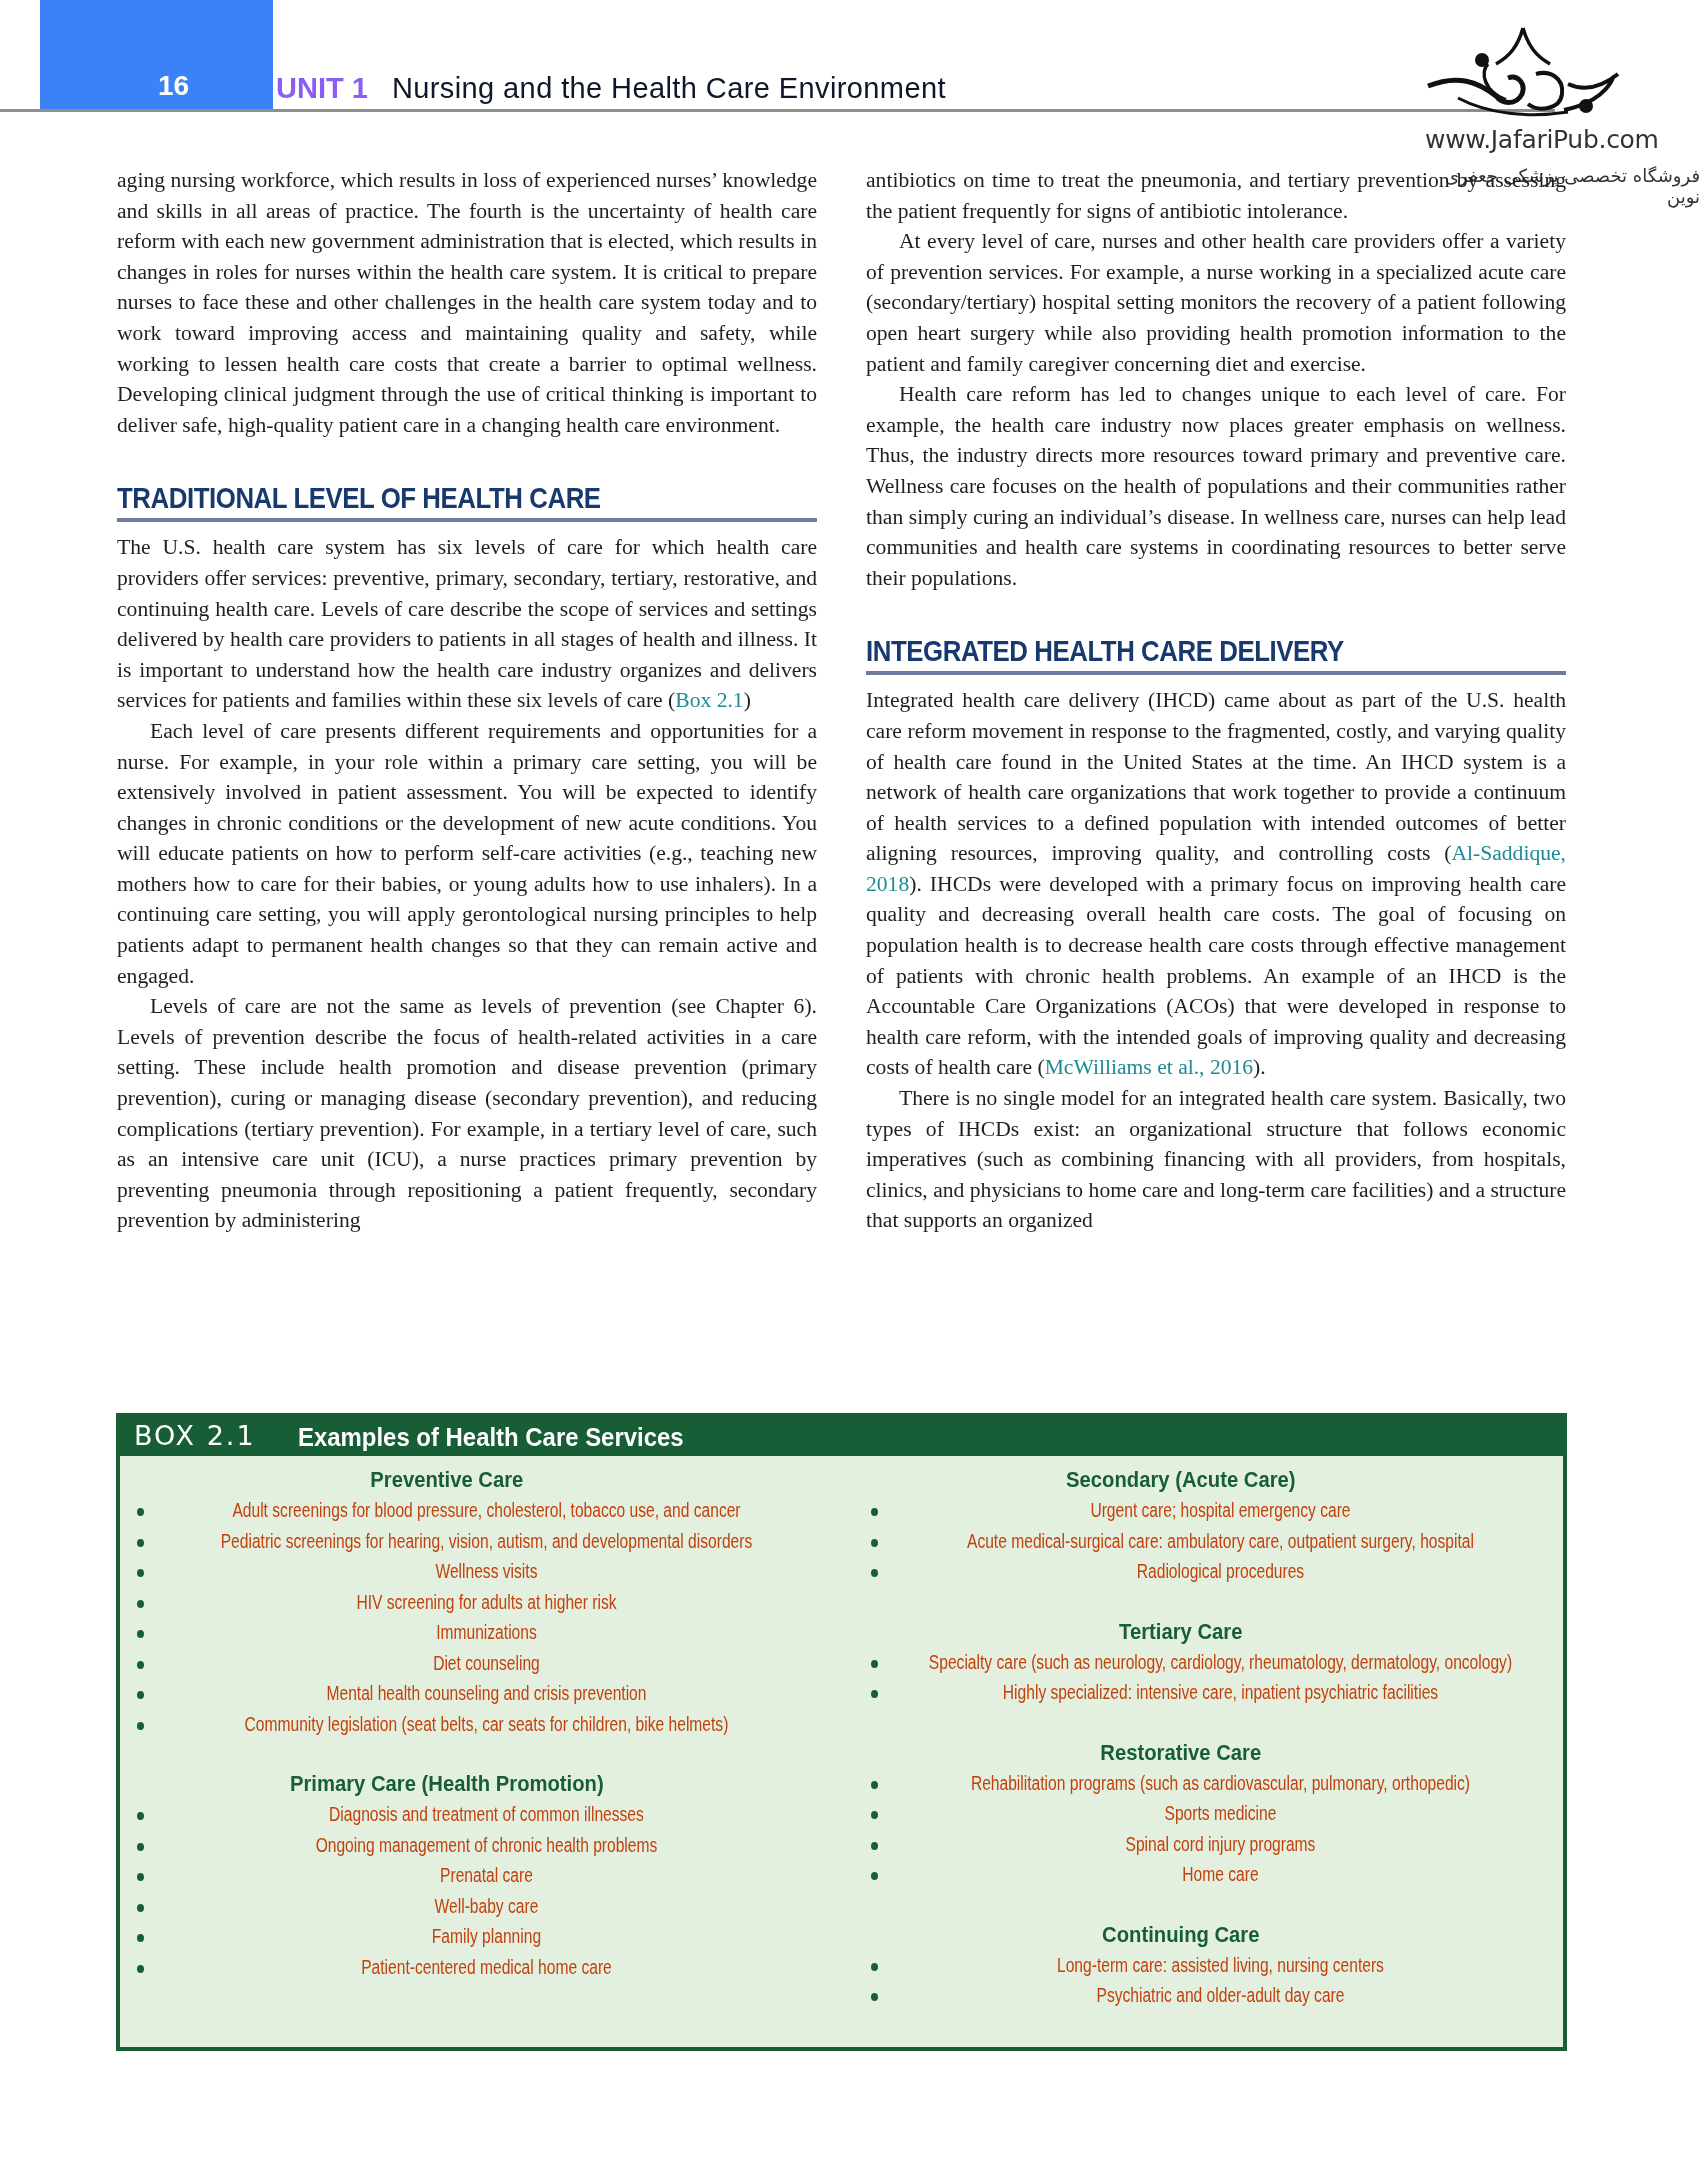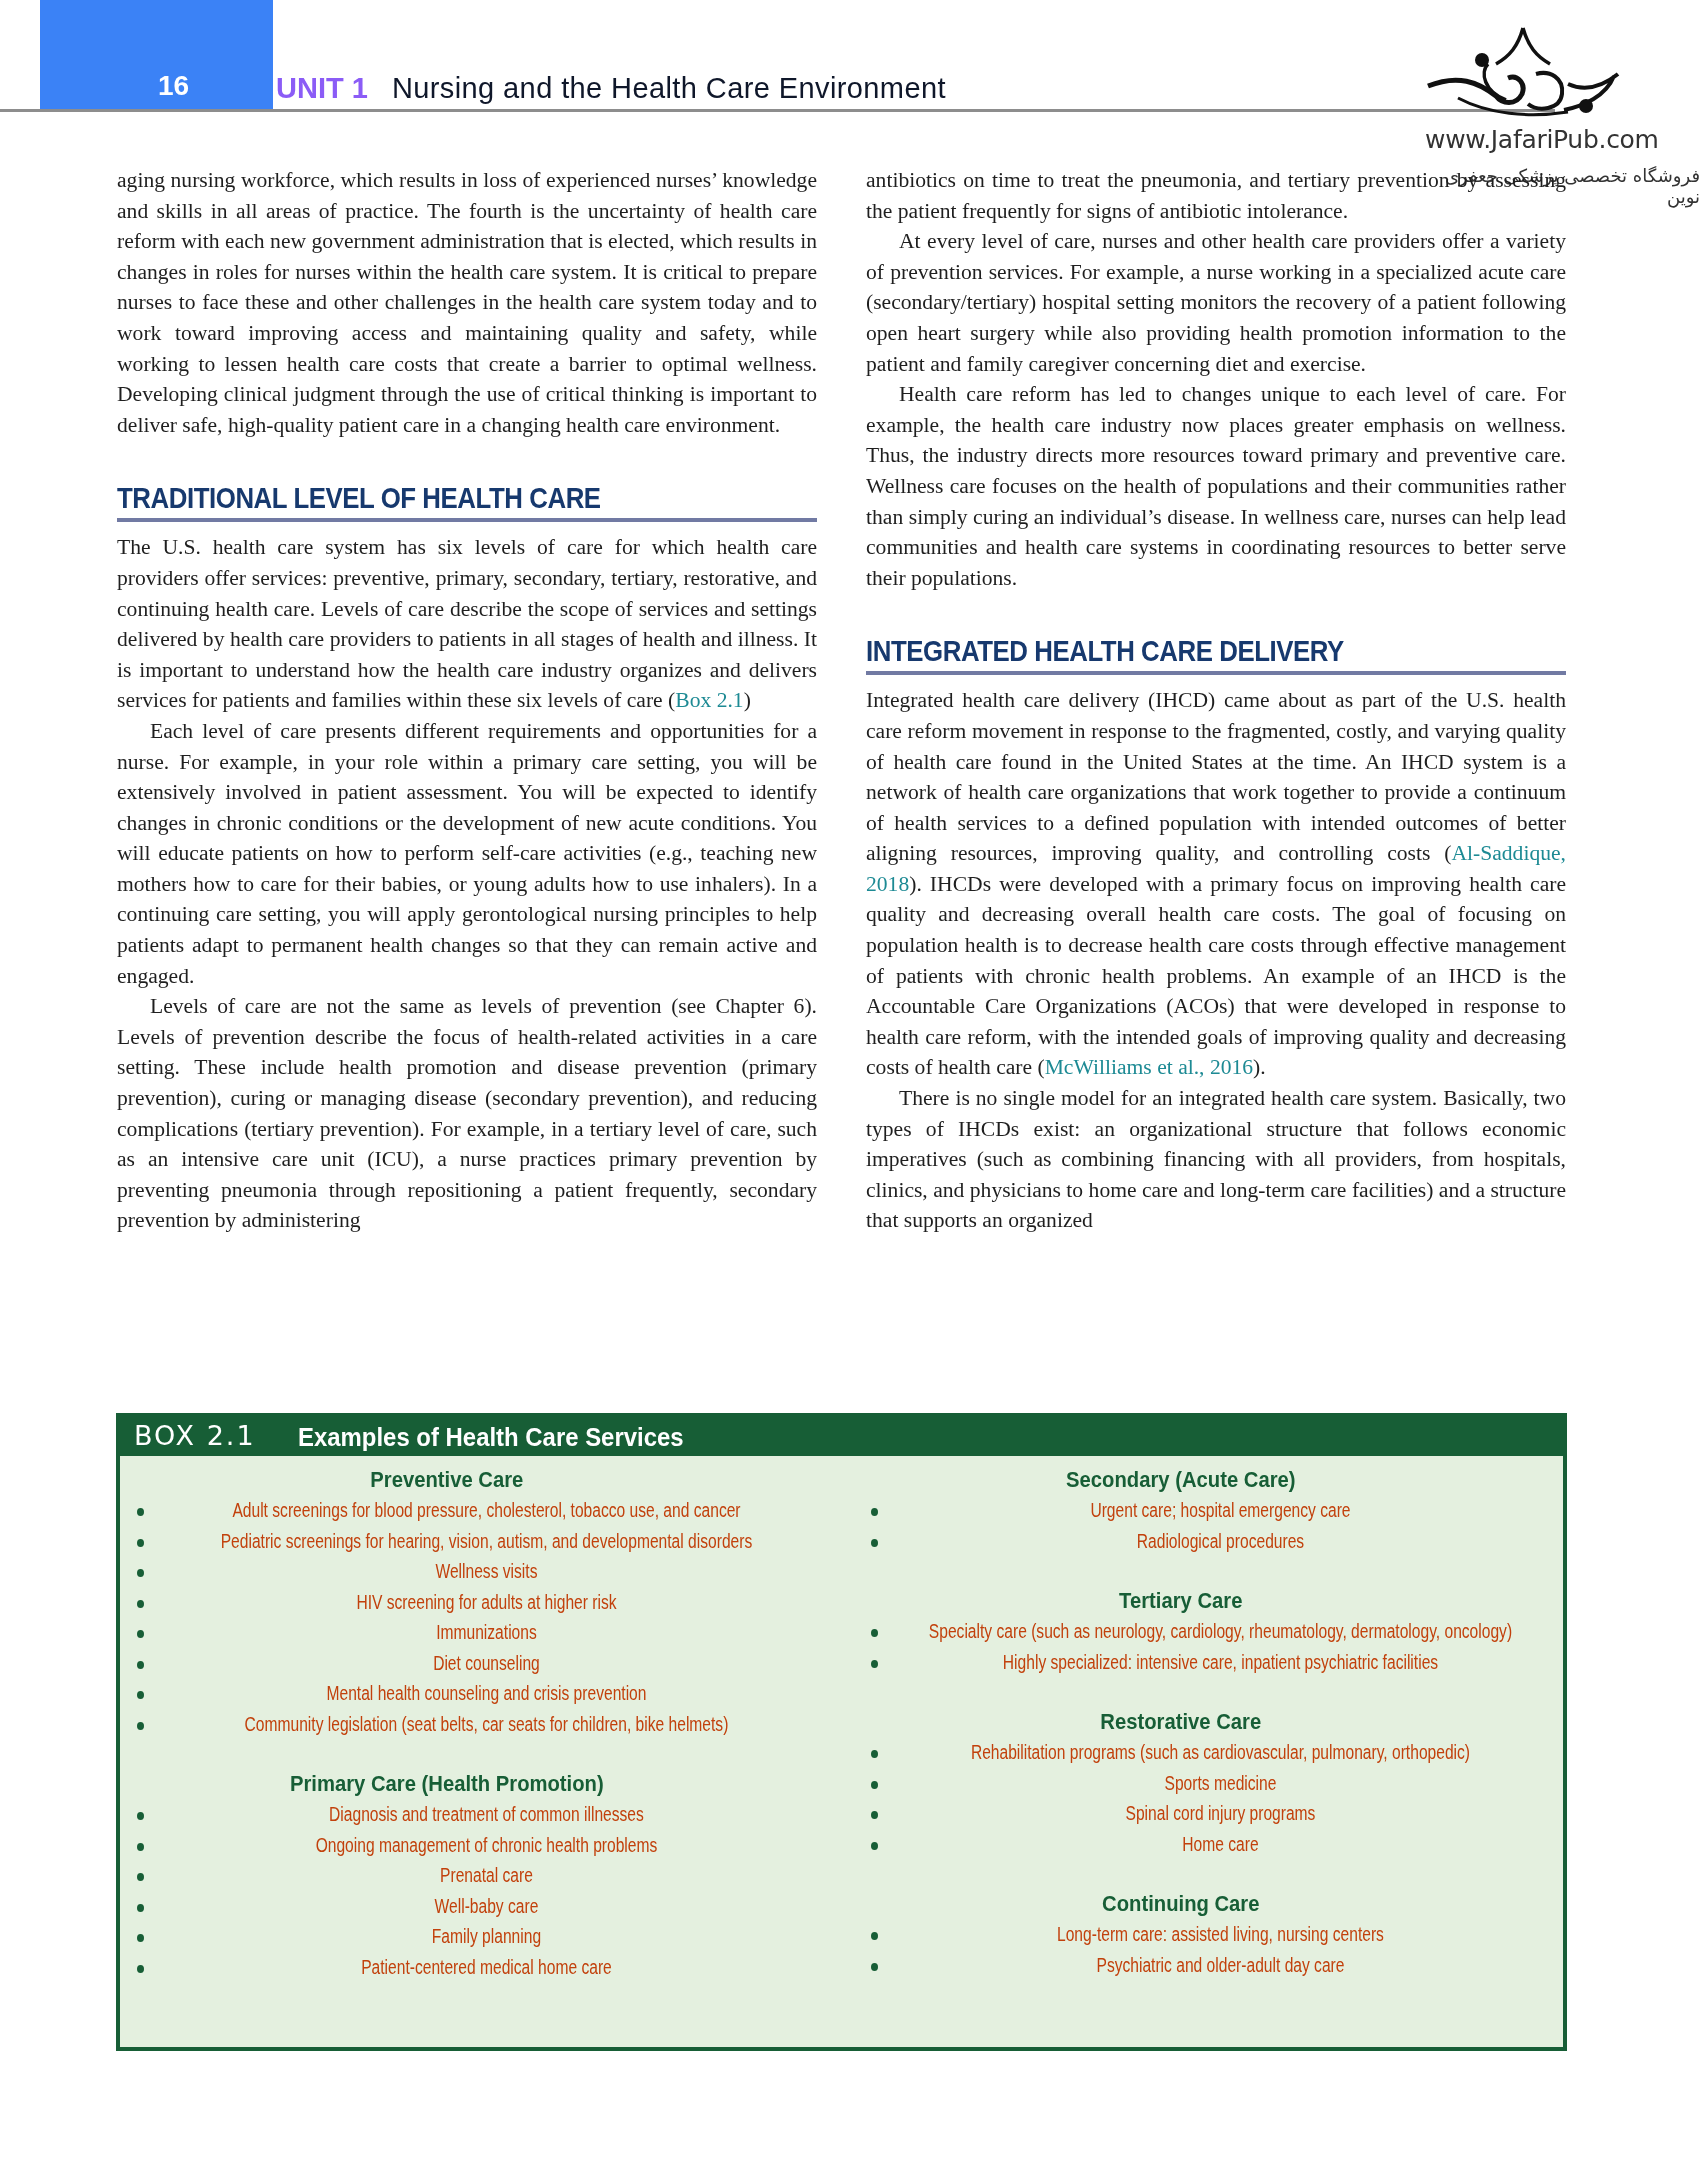--- a/index.html
+++ b/index.html
@@ -125,20 +125,21 @@
           <li class="grp-item"><span class="bullet"></span><span class="txt">Family planning</span></li>
           <li class="grp-item"><span class="bullet"></span><span class="txt">Patient-centered medical home care</span></li>
         </ul>
       </div>
     </div>
   <div class="box-col box-col-right" id="box-right">
       <div class="grp">
         <div class="grp-title">Secondary (Acute Care)</div>
         <ul class="grp-list">
           <li class="grp-item"><span class="bullet"></span><span class="txt">Urgent care; hospital emergency care</span></li>
+          <li class="grp-item"><span class="bullet"></span><span class="txt">Acute medical-surgical care: ambulatory care, outpatient surgery, hospital</span></li>
           <li class="grp-item"><span class="bullet"></span><span class="txt">Radiological procedures</span></li>
         </ul>
       </div>
       <div class="grp">
         <div class="grp-title">Tertiary Care</div>
         <ul class="grp-list">
           <li class="grp-item"><span class="bullet"></span><span class="txt">Specialty care (such as neurology, cardiology, rheumatology, dermatology, oncology)</span></li>
           <li class="grp-item"><span class="bullet"></span><span class="txt">Highly specialized: intensive care, inpatient psychiatric facilities</span></li>
         </ul>
       </div>

